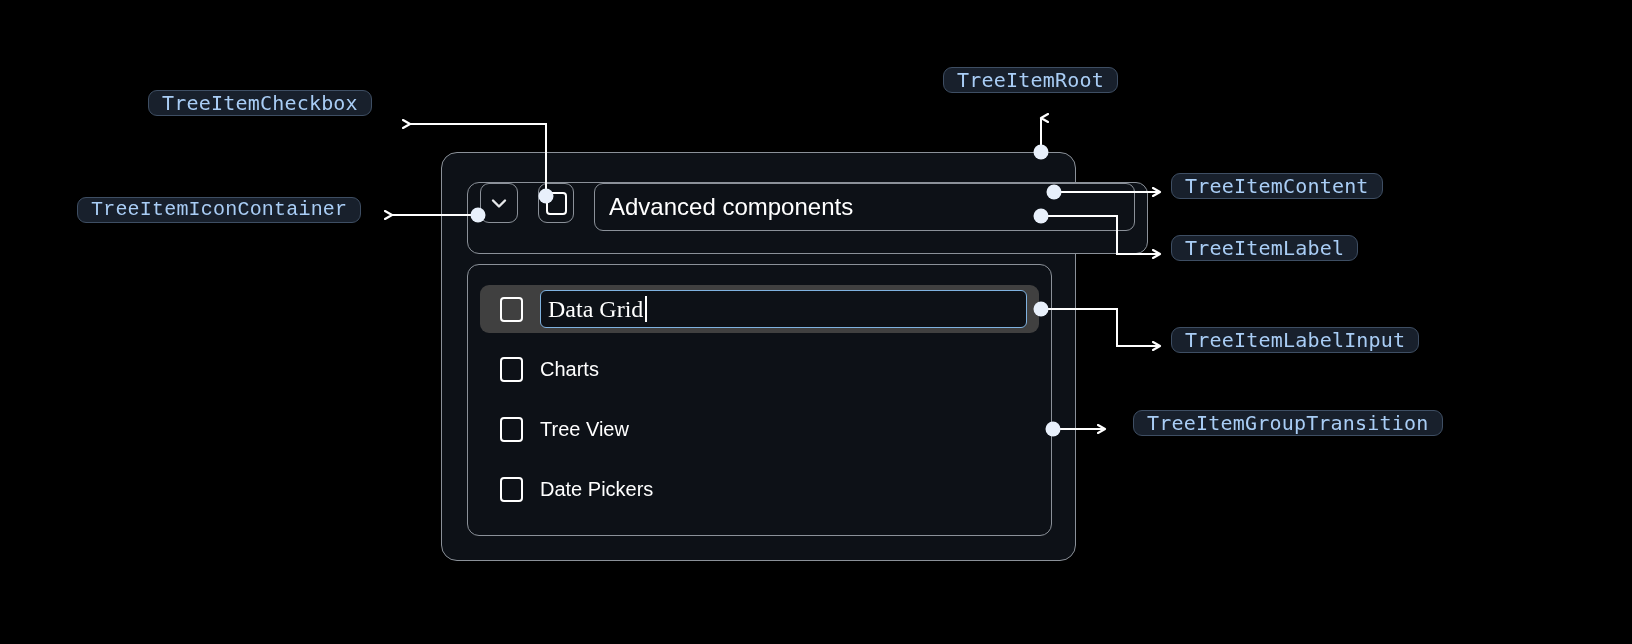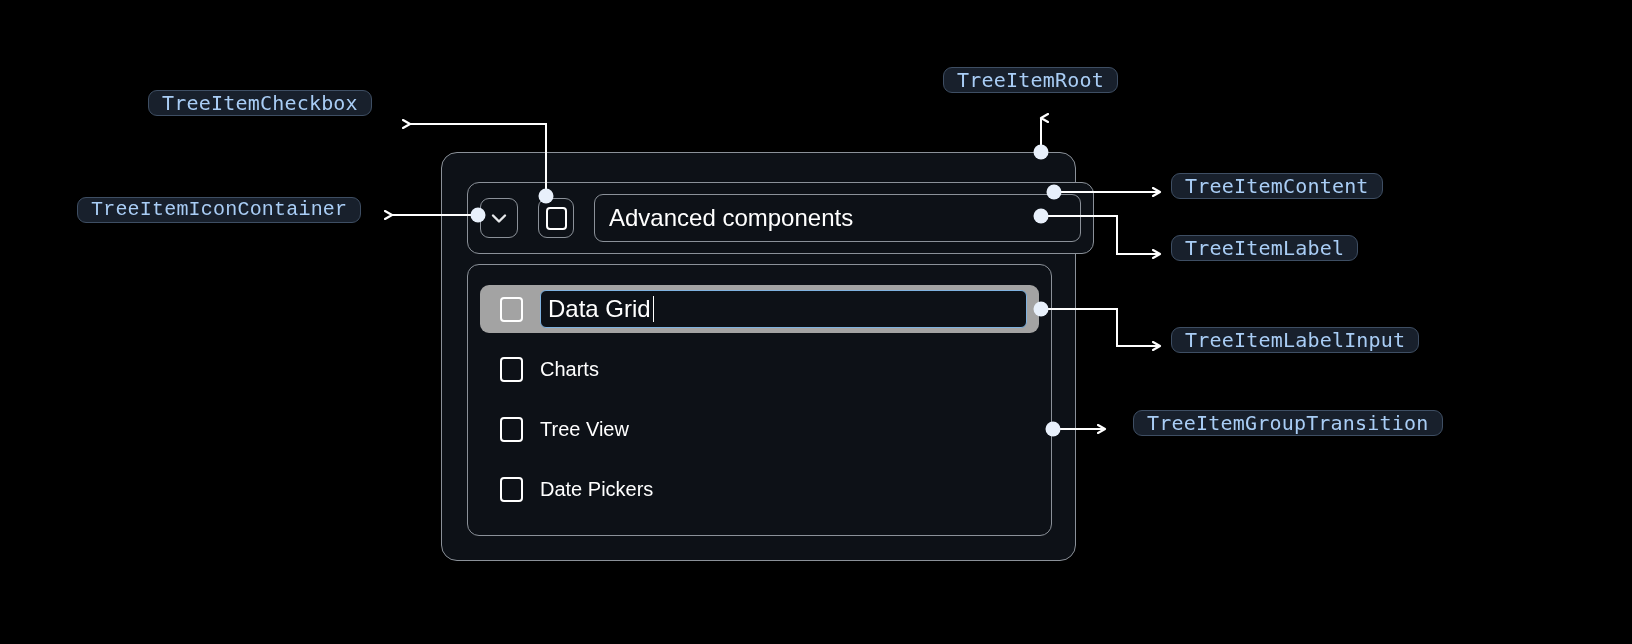--- a/index.html
+++ b/index.html
@@ -62,28 +62,27 @@
     box-sizing: border-box;
     border: 1.5px solid #8b9199;
     border-radius: 16px;
     background: #0d1117;
   }
 
   .tree-content {
     position: absolute;
     left: 25px;
     top: 29px;
-    width: 627px;
+    width: 681px;
     height: 72px;
     box-sizing: border-box;
     border: 1.5px solid #8b9199;
     border-radius: 12px;
     background: #0d1117;
     display: flex;
-    align-items: center;
     padding: 0 12px;
     gap: 20px;
   }
 
   .icon-container {
     width: 38px;
     height: 40px;
     flex: 0 0 auto;
     box-sizing: border-box;
     border: 1.5px solid #8b9199;
@@ -145,22 +144,23 @@
     height: 48px;
     margin: 0 12px 12px 12px;
     display: flex;
     align-items: center;
     gap: 17px;
     padding-left: 20px;
     box-sizing: border-box;
     border-radius: 9px;
   }
   .child-row.selected {
-    background: #a3a3a3;
+    background: #404040;
     padding-right: 12px;
+    font-family: Liberation Serif, serif;
   }
 
   .child-cb {
     width: 23px;
     height: 25px;
     flex: 0 0 auto;
     box-sizing: border-box;
     border: 2.6px solid #ffffff;
     border-radius: 4px;
   }

